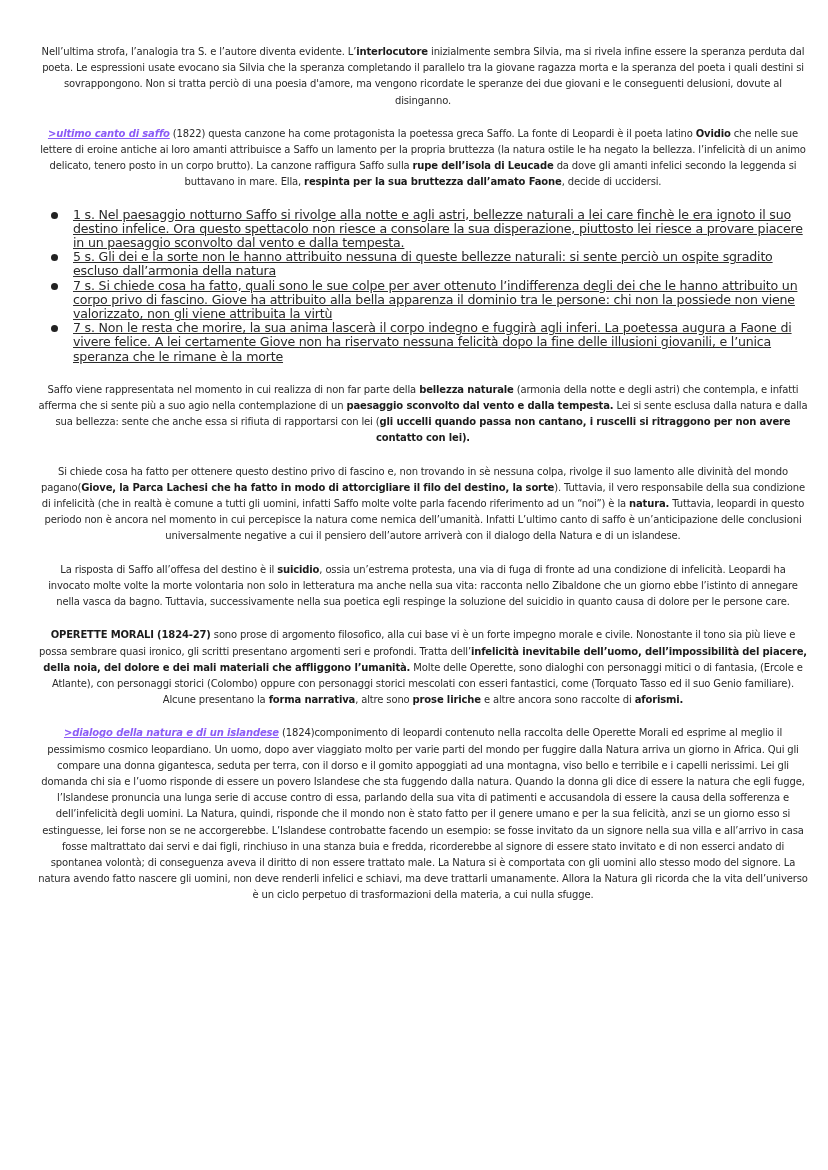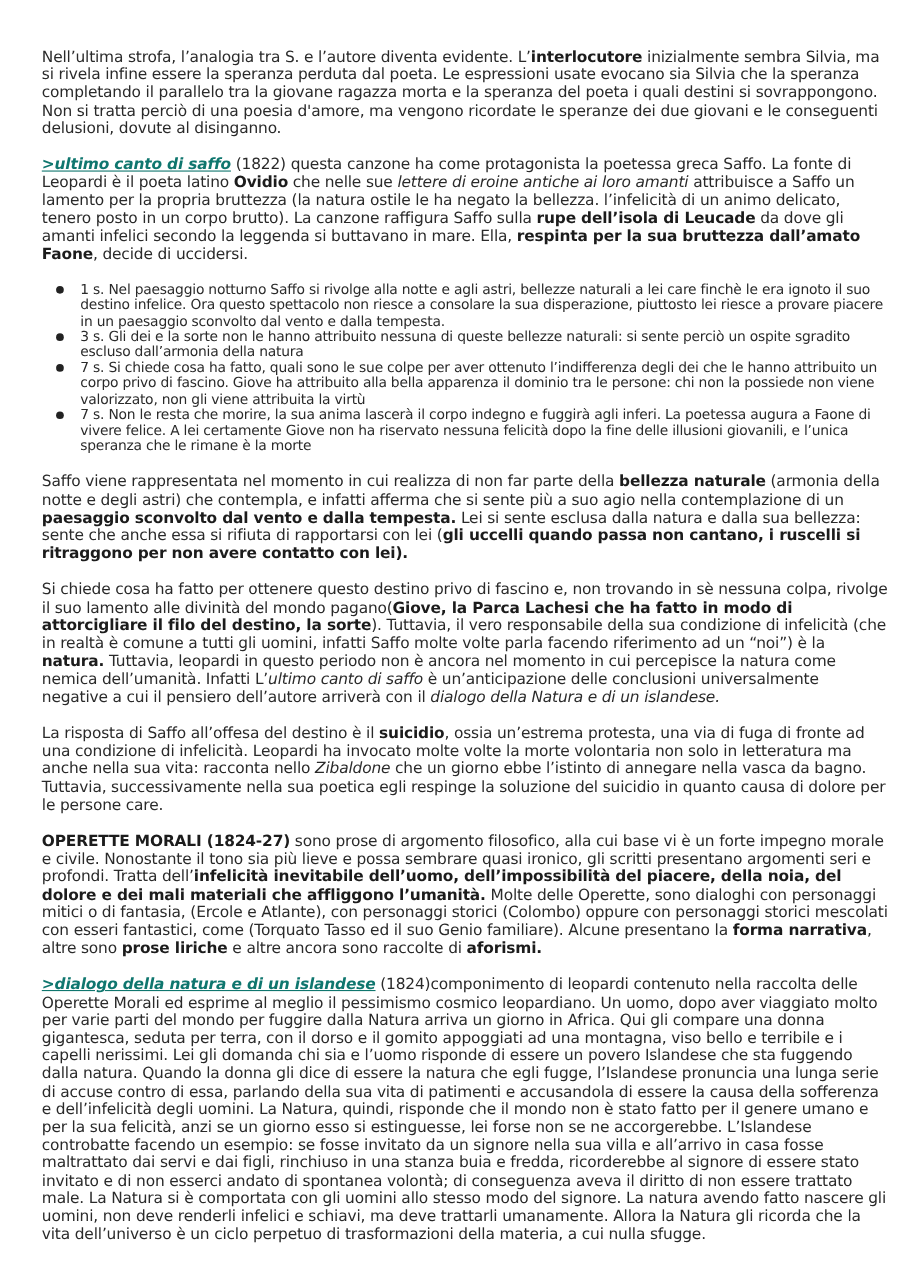--- a/index.html
+++ b/index.html
@@ -3,46 +3,46 @@
   <meta charset="utf-8">
   <style>
     html, body { margin: 0; padding: 0; background: #ffffff; }
     body {
       width: 828px; height: 1170px; overflow: hidden;
       font-family: "DejaVu Sans", sans-serif;
       color: #2a2a2a;
     }
     .page { position: relative; padding: 44px 20px 0 38px; }
     .para {
-      font-size: 14px; line-height: 16.2px; margin: 0 0 17px 0;
-      letter-spacing: -0.15px; word-spacing: 0px;
+      font-size: 10px; line-height: 16.2px; margin: 0 0 17px 0;
+      letter-spacing: -0.15px; word-spacing: 0px; text-align: center;
     }
     .b { font-weight: bold; color: #1c1c1c; }
-    .i { font-style: italic; }
-    .bu { font-weight: bold; font-style: italic; text-decoration: underline; color: #0f766e; }
+    .i { }
+    .bu { font-weight: bold; font-style: italic; text-decoration: underline; color: #8b5cf6; }
     ul.bullets {
       list-style: none; margin: 0 0 18px 0; padding: 0 0 0 35px;
-      font-size: 12.6px; line-height: 14.2px; letter-spacing: -0.2px;
+      font-size: 12.6px; line-height: 14.2px; letter-spacing: -0.2px; text-decoration: underline;
     }
     ul.bullets li { position: relative; margin: 0; padding: 0; }
     ul.bullets li .dot {
       position: absolute; left: -22px; top: 4px; width: 7px; height: 7px;
       border-radius: 50%; background: #222;
     }
   </style>
 </head>
 <body>
 
 <div class="page">
   <p class="para"><span>Nell’ultima strofa, l’analogia tra S. e l’autore diventa evidente. </span><span>L’</span><span class="b">interlocutore</span><span> inizialmente sembra Silvia, ma si rivela infine essere la speranza perduta dal poeta. Le espressioni usate evocano sia Silvia che la speranza completando il parallelo tra la giovane ragazza morta e la speranza del poeta i quali destini si sovrappongono. Non si tratta perciò di una poesia d'amore, ma vengono ricordate le speranze dei due giovani e le conseguenti delusioni, dovute al disinganno.</span></p>
   <p class="para"><span class="bu">&gt;ultimo canto di saffo</span><span> (1822) questa canzone ha come protagonista la poetessa greca Saffo. La fonte di Leopardi è il poeta latino </span><span class="b">Ovidio</span><span> che nelle sue </span><span class="i">lettere di eroine antiche ai loro amanti</span><span> attribuisce a Saffo un lamento per la propria bruttezza (la natura ostile le ha negato la bellezza. l’infelicità di un animo delicato, tenero posto in un corpo brutto). La canzone raffigura Saffo sulla </span><span class="b">rupe dell’isola di Leucade</span><span> da dove gli amanti infelici secondo la leggenda si buttavano in mare. Ella, </span><span class="b">respinta per la sua bruttezza dall’amato Faone</span><span>, decide di uccidersi.</span></p>
 
   <ul class="bullets">
     <li><span class="dot"></span><span>1 s. Nel paesaggio notturno Saffo si rivolge alla notte e agli astri, bellezze naturali a lei care finchè le era ignoto il suo destino infelice. Ora questo spettacolo non riesce a consolare la sua disperazione, piuttosto lei riesce a provare piacere in un paesaggio sconvolto dal vento e dalla tempesta.</span></li>
-    <li><span class="dot"></span><span>3 s. Gli dei e la sorte non le hanno attribuito nessuna di queste bellezze naturali: si sente perciò un ospite sgradito escluso dall’armonia della natura</span></li>
+    <li><span class="dot"></span><span>5 s. Gli dei e la sorte non le hanno attribuito nessuna di queste bellezze naturali: si sente perciò un ospite sgradito escluso dall’armonia della natura</span></li>
     <li><span class="dot"></span><span>7 s. Si chiede cosa ha fatto, quali sono le sue colpe per aver ottenuto l’indifferenza degli dei che le hanno attribuito un corpo privo di fascino. Giove ha attribuito alla bella apparenza il dominio tra le persone: chi non la possiede non viene valorizzato, non gli viene attribuita la virtù</span></li>
     <li><span class="dot"></span><span>7 s. Non le resta che morire, la sua anima lascerà il corpo indegno e fuggirà agli inferi. La poetessa augura a Faone di vivere felice. A lei certamente Giove non ha riservato nessuna felicità dopo la fine delle illusioni giovanili, e l’unica speranza che le rimane è la morte</span></li>
   </ul>
 
   <p class="para"><span>Saffo viene rappresentata nel momento in cui realizza di non far parte della </span><span class="b">bellezza naturale</span><span> (armonia della notte e degli astri) che contempla, e infatti afferma che si sente più a suo agio nella contemplazione di un </span><span class="b">paesaggio sconvolto dal vento e dalla tempesta.</span><span> Lei si sente esclusa dalla natura e dalla sua bellezza: sente che anche essa si rifiuta di rapportarsi con lei (</span><span class="b">gli uccelli quando passa non cantano, i ruscelli si ritraggono per non avere contatto con lei).</span></p>
   <p class="para"><span>Si chiede cosa ha fatto per ottenere questo destino privo di fascino e, non trovando in sè nessuna colpa, rivolge il suo lamento alle divinità del mondo pagano(</span><span class="b">Giove, la Parca Lachesi che ha fatto in modo di attorcigliare il filo del destino, la sorte</span><span>). Tuttavia, il vero responsabile della sua condizione di infelicità (che in realtà è comune a tutti gli uomini, infatti Saffo molte volte parla facendo riferimento ad un “noi”) è la </span><span class="b">natura.</span><span> Tuttavia, leopardi in questo periodo non è ancora nel momento in cui percepisce la natura come nemica dell’umanità. Infatti L’</span><span class="i">ultimo canto di saffo</span><span> è un’anticipazione delle conclusioni universalmente negative a cui il pensiero dell’autore arriverà con il </span><span class="i">dialogo della Natura e di un islandese.</span></p>
   <p class="para"><span>La risposta di Saffo all’offesa del destino è il </span><span class="b">suicidio</span><span>, ossia un’estrema protesta, una via di fuga di fronte ad una condizione di infelicità. Leopardi ha invocato molte volte la morte volontaria non solo in letteratura ma anche nella sua vita: racconta nello </span><span class="i">Zibaldone</span><span> che un giorno ebbe l’istinto di annegare nella vasca da bagno. Tuttavia, successivamente nella sua poetica egli respinge la soluzione del suicidio in quanto causa di dolore per le persone care.</span></p>
   <p class="para"><span class="b">OPERETTE MORALI (1824-27)</span><span> sono prose di argomento filosofico, alla cui base vi è un forte impegno morale e civile. Nonostante il tono sia più lieve e possa sembrare quasi ironico, gli scritti presentano argomenti seri e profondi. Tratta dell’</span><span class="b">infelicità inevitabile dell’uomo, dell’impossibilità del piacere, della noia, del dolore e dei mali materiali che affliggono l’umanità.</span><span> Molte delle Operette, sono dialoghi con personaggi mitici o di fantasia, (Ercole e Atlante), con personaggi storici (Colombo) oppure con personaggi storici mescolati con esseri fantastici, come (Torquato Tasso ed il suo Genio familiare). Alcune presentano la </span><span class="b">forma narrativa</span><span>, altre sono </span><span class="b">prose liriche</span><span> e altre ancora sono raccolte di </span><span class="b">aforismi.</span></p>
   <p class="para"><span class="bu">&gt;dialogo della natura e di un islandese</span><span> (1824)componimento di leopardi contenuto nella raccolta delle Operette Morali ed esprime al meglio il pessimismo cosmico leopardiano. Un uomo, dopo aver viaggiato molto per varie parti del mondo per fuggire dalla Natura arriva un giorno in Africa. Qui gli compare una donna gigantesca, seduta per terra, con il dorso e il gomito appoggiati ad una montagna, viso bello e terribile e i capelli nerissimi. Lei gli domanda chi sia e l’uomo risponde di essere un povero Islandese che sta fuggendo dalla natura. Quando la donna gli dice di essere la natura che egli fugge, l’Islandese pronuncia una lunga serie di accuse contro di essa, parlando della sua vita di patimenti e accusandola di essere la causa della sofferenza e dell’infelicità degli uomini. La Natura, quindi, risponde che il mondo non è stato fatto per il genere umano e per la sua felicità, anzi se un giorno esso si estinguesse, lei forse non se ne accorgerebbe. L’Islandese controbatte facendo un esempio: se fosse invitato da un signore nella sua villa e all’arrivo in casa fosse maltrattato dai servi e dai figli, rinchiuso in una stanza buia e fredda, ricorderebbe al signore di essere stato invitato e di non esserci andato di spontanea volontà; di conseguenza aveva il diritto di non essere trattato male. La Natura si è comportata con gli uomini allo stesso modo del signore. La natura avendo fatto nascere gli uomini, non deve renderli infelici e schiavi, ma deve trattarli umanamente. Allora la Natura gli ricorda che la vita dell’universo è un ciclo perpetuo di trasformazioni della materia, a cui nulla sfugge.</span></p>
 </div>

